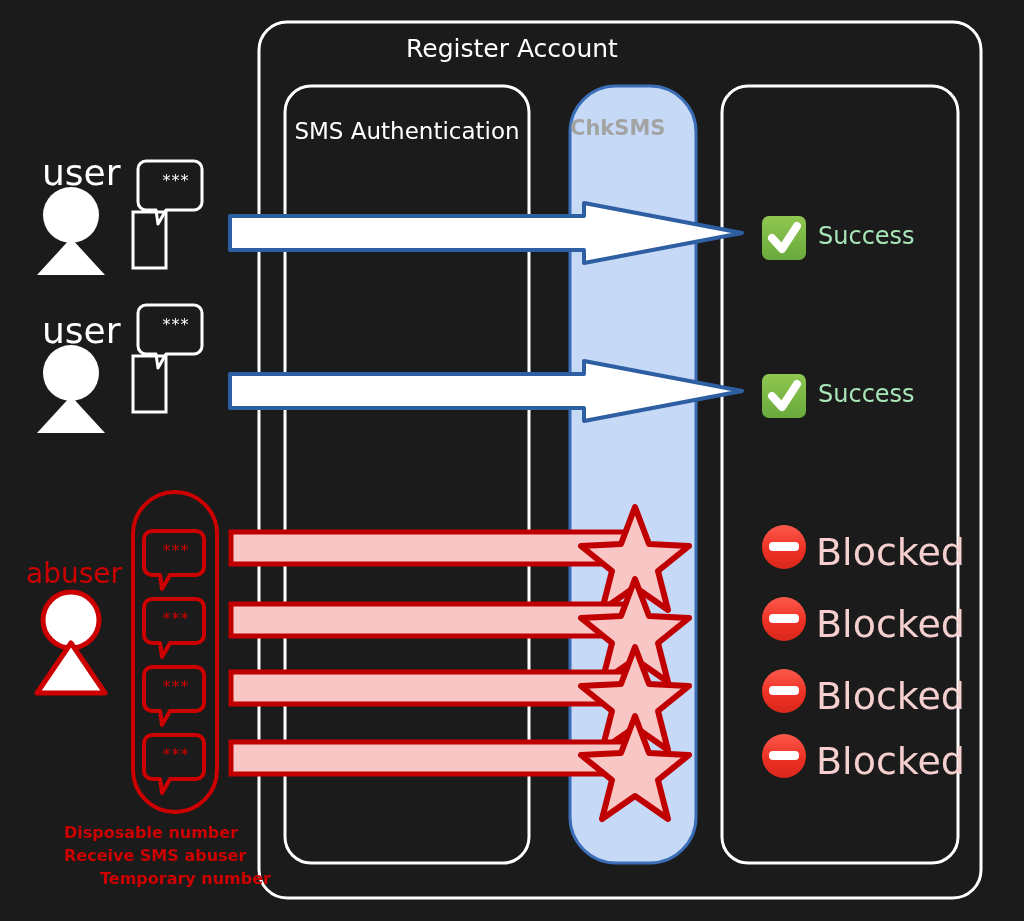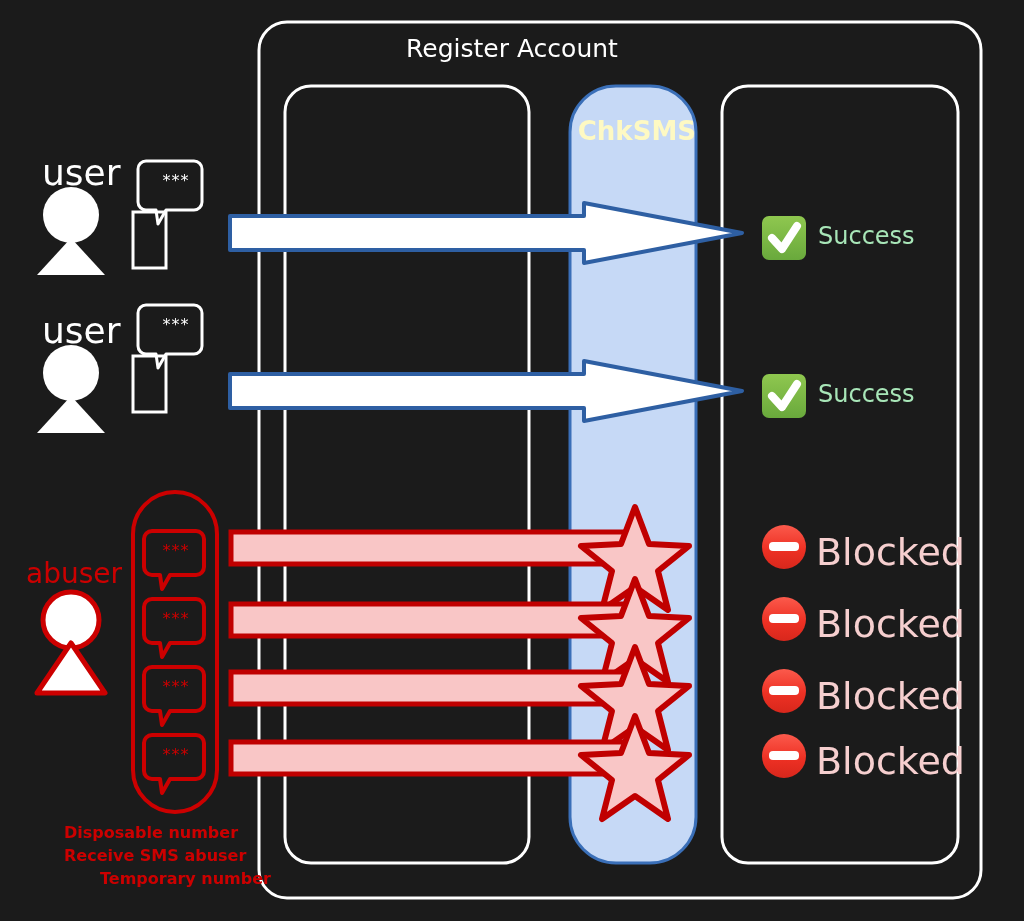--- a/index.html
+++ b/index.html
@@ -36,26 +36,26 @@
     white-space: nowrap;
   }
   .title-sms {
     font-size: 23px;
     color: #ffffff;
     left: 285px; top: 120px;
     width: 244px;
     text-align: center;
   }
   .title-chk {
-    font-size: 26px;
+    font-size: 21px;
     font-weight: bold;
-    color: #fef9c3;
+    color: #a3a3a3;
     left: 570px; top: 118px;
     width: 126px;
-    text-align: right;
+    text-align: left;
   }
   .lbl-user {
     font-size: 36px;
     color: #ffffff;
   }
   .lbl-abuser {
     font-size: 28px;
     color: #cc0000;
   }
   .lbl-success {
@@ -204,20 +204,21 @@
       <rect x="769" y="686" width="30" height="9" rx="4" ry="4" fill="#ffffff"></rect>
     </g>
     <g>
       <circle cx="784" cy="756" r="22" fill="url(#redGrad)"></circle>
       <rect x="769" y="751" width="30" height="9" rx="4" ry="4" fill="#ffffff"></rect>
     </g>
   </svg>
 
   <div class="txt title-outer">Register Account</div>
 
+  <div class="txt title-sms">SMS Authentication</div>
 
   <div class="txt title-chk">ChkSMS</div>
 
   <div class="txt lbl-user" style="left:42px; top:155px;">user</div>
   <div class="txt lbl-user" style="left:42px; top:313px;">user</div>
   <div class="txt lbl-abuser" style="left:26px; top:560px;">abuser</div>
 
   <div class="txt stars-txt" style="left:152px; top:173px; width:48px; text-align:center; color:#ffffff;">***</div>
   <div class="txt stars-txt" style="left:152px; top:317px; width:48px; text-align:center; color:#ffffff;">***</div>
 

